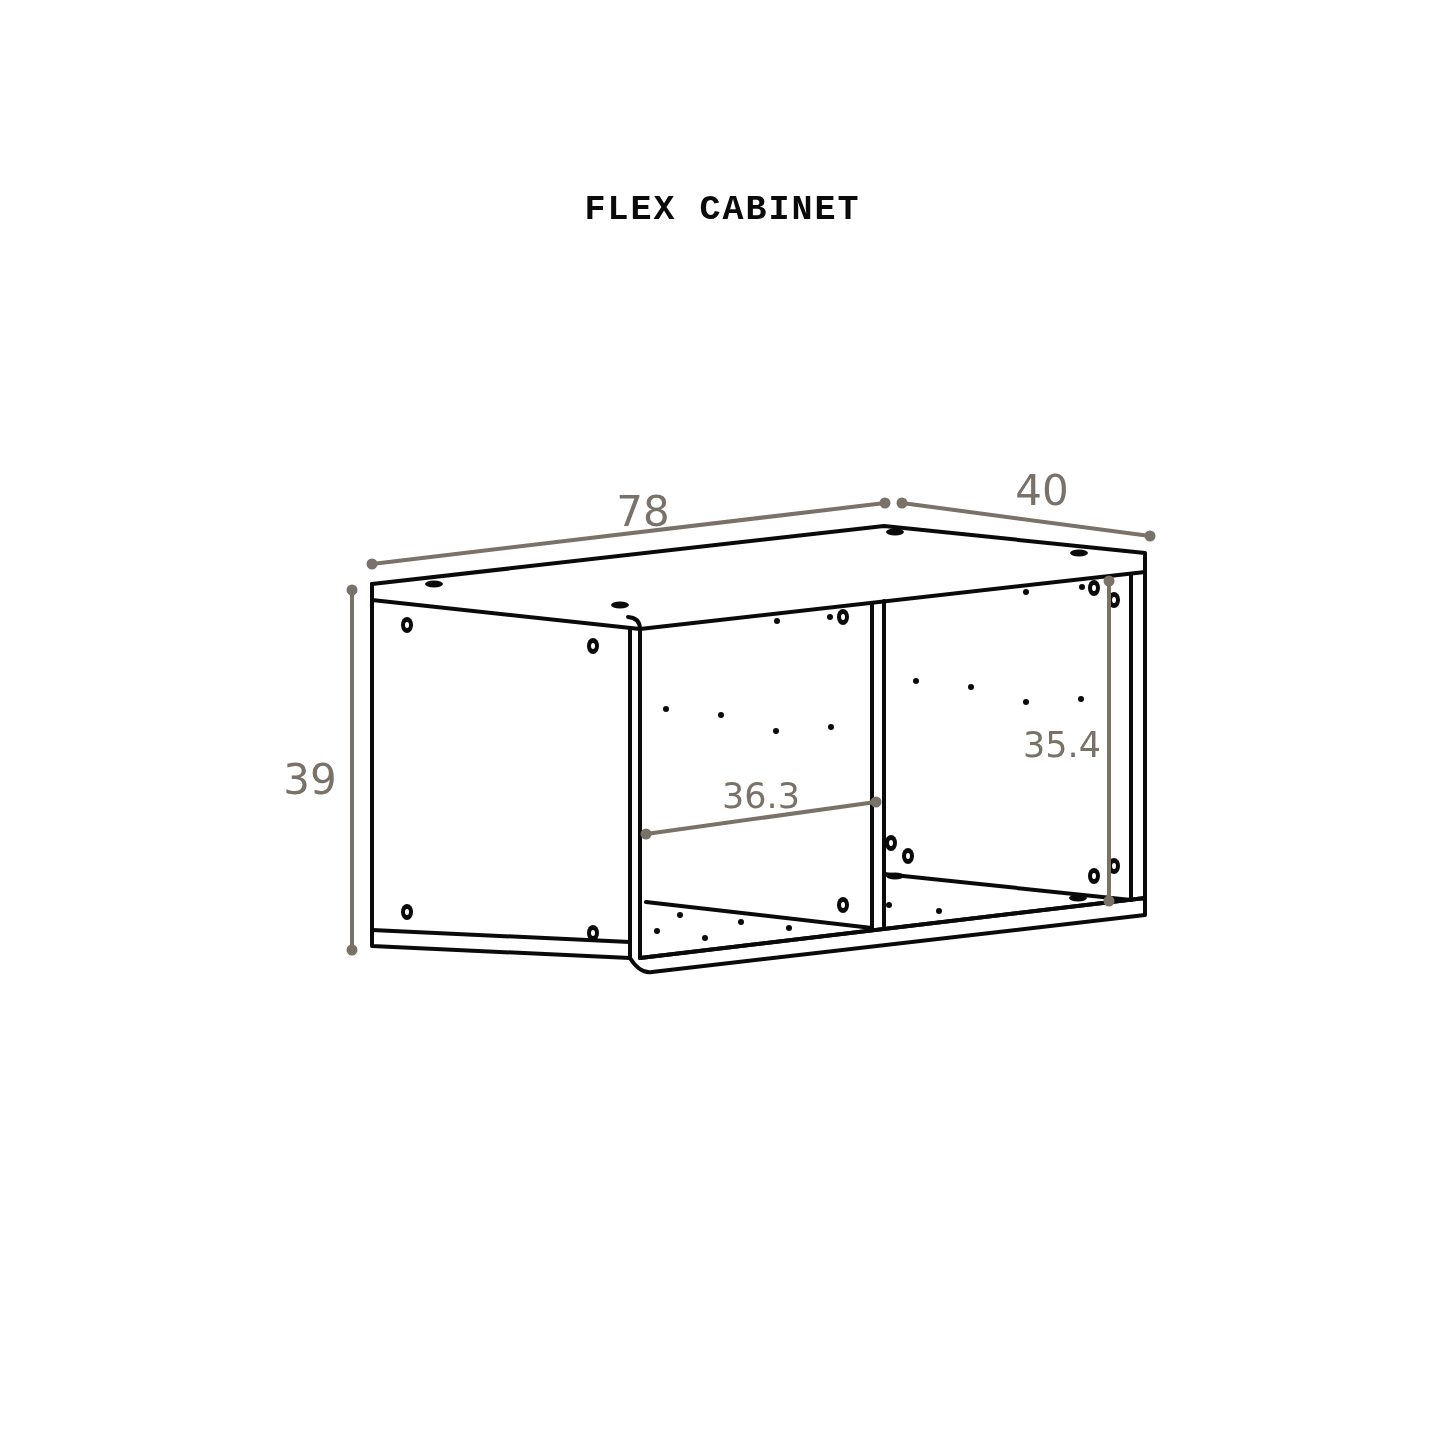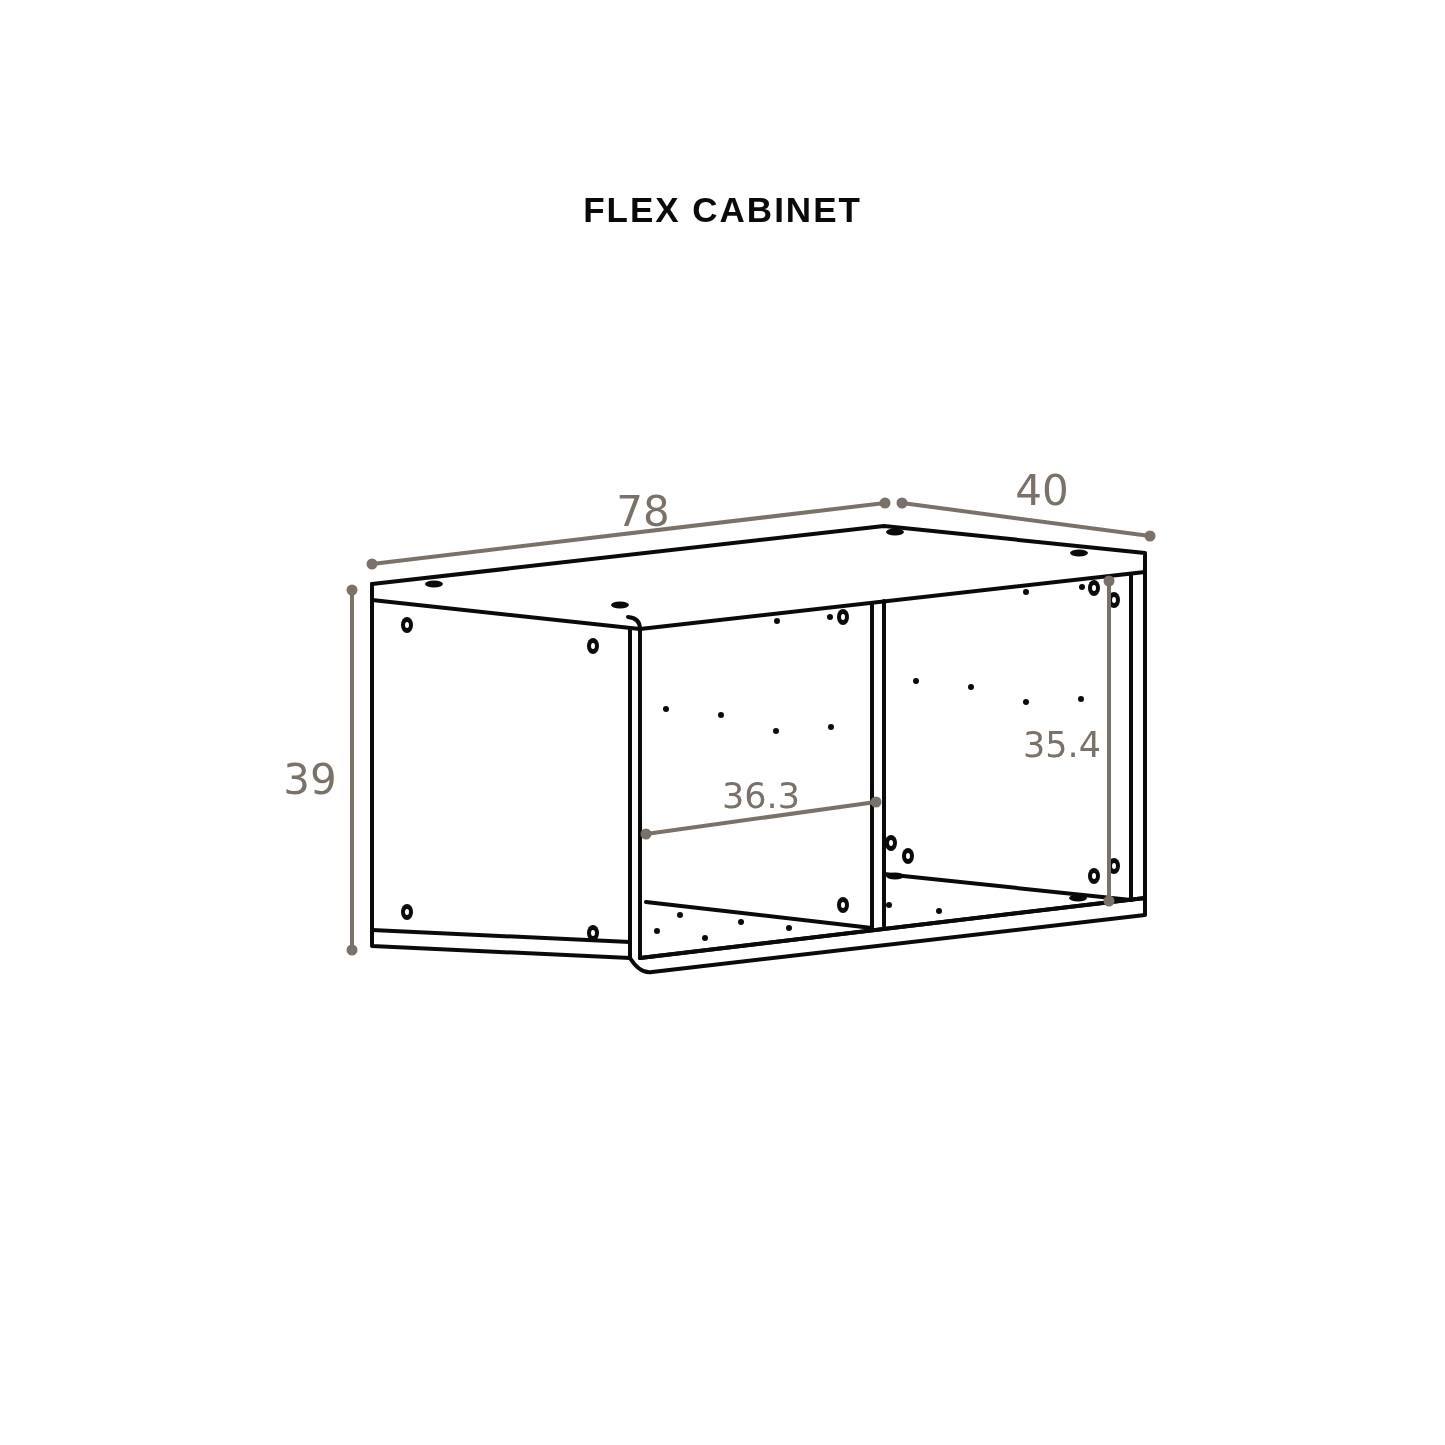--- a/index.html
+++ b/index.html
@@ -1,19 +1,19 @@
 <!DOCTYPE html>
 <html><head>
 <meta charset="utf-8">
 <style>
   html, body { margin: 0; padding: 0; background: #ffffff; }
   body { width: 1445px; height: 1445px; position: relative; overflow: hidden; font-family: "Liberation Sans", sans-serif; }
   #title {
     position: absolute; left: 0; top: 190px; width: 1445px; text-align: center;
-    font-family: Liberation Sans, sans-serif; font-weight: bold; font-size: 35px;
+    font-family: Liberation Mono, monospace; font-weight: bold; font-size: 35px;
     letter-spacing: 2px; color: #0a0a0a;
   }
   #diagram { position: absolute; left: 0; top: 0; }
   .dim-label { font-family: "DejaVu Sans", sans-serif; fill: #7a7268; }
 </style>
 </head>
 <body>
 
 <div id="title">FLEX CABINET</div>
 

